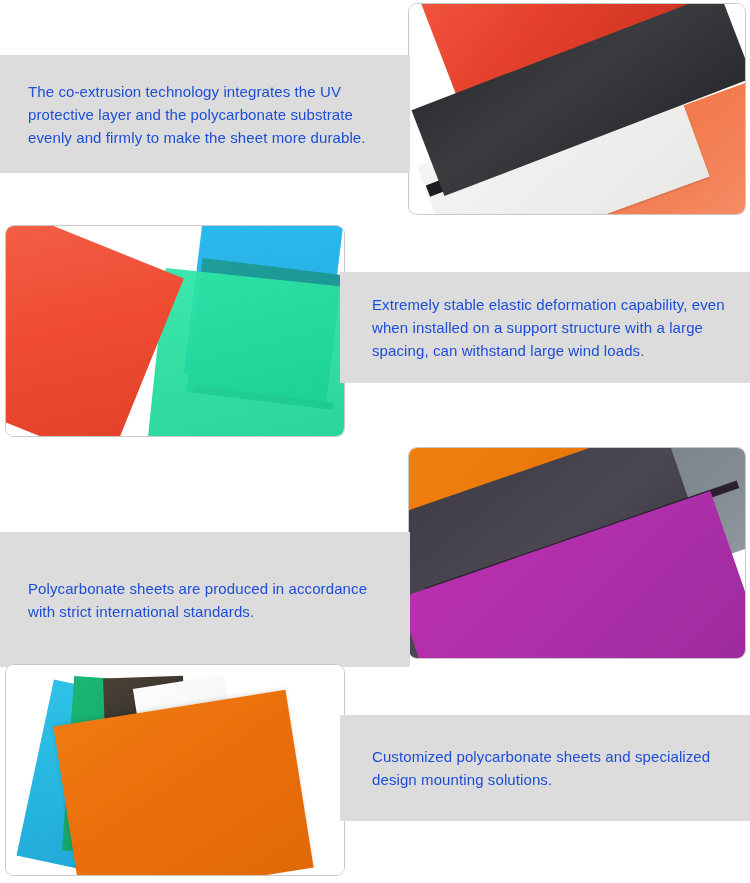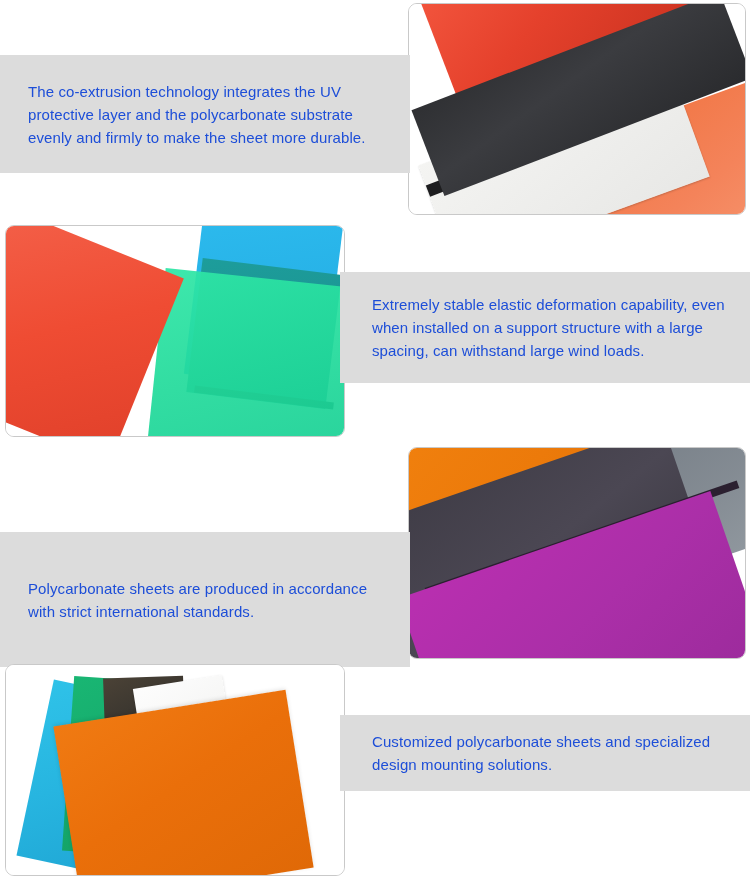--- a/index.html
+++ b/index.html
@@ -34,21 +34,21 @@
 
   .panel-1 { left: 0;    top: 55px;  width: 410px; height: 118px; }
   .panel-1 p { padding-left: 28px; padding-right: 14px; }
 
   .panel-2 { left: 340px; top: 272px; width: 410px; height: 111px; }
   .panel-2 p { padding-left: 32px; padding-right: 14px; }
 
   .panel-3 { left: 0;    top: 490px; width: 410px; height: 135px; margin-top: 42px; }
   .panel-3 p { padding-left: 28px; padding-right: 20px; }
 
-  .panel-4 { left: 340px; top: 715px; width: 410px; height: 76px; }
+  .panel-4 { left: 340px; top: 715px; width: 410px; height: 106px; }
   .panel-4 p { padding-left: 32px; padding-right: 14px; }
 
   
   .img-card {
     position: absolute;
     border: 1px solid #c9c9c9;
     border-radius: 9px;
     background: #ffffff;
     overflow: hidden;
     box-sizing: border-box;

